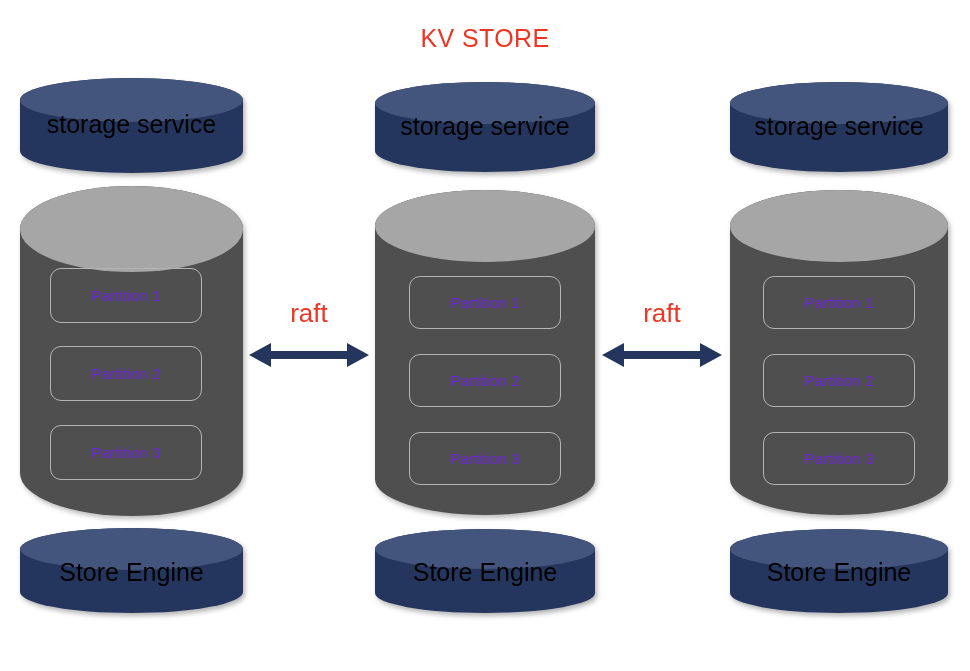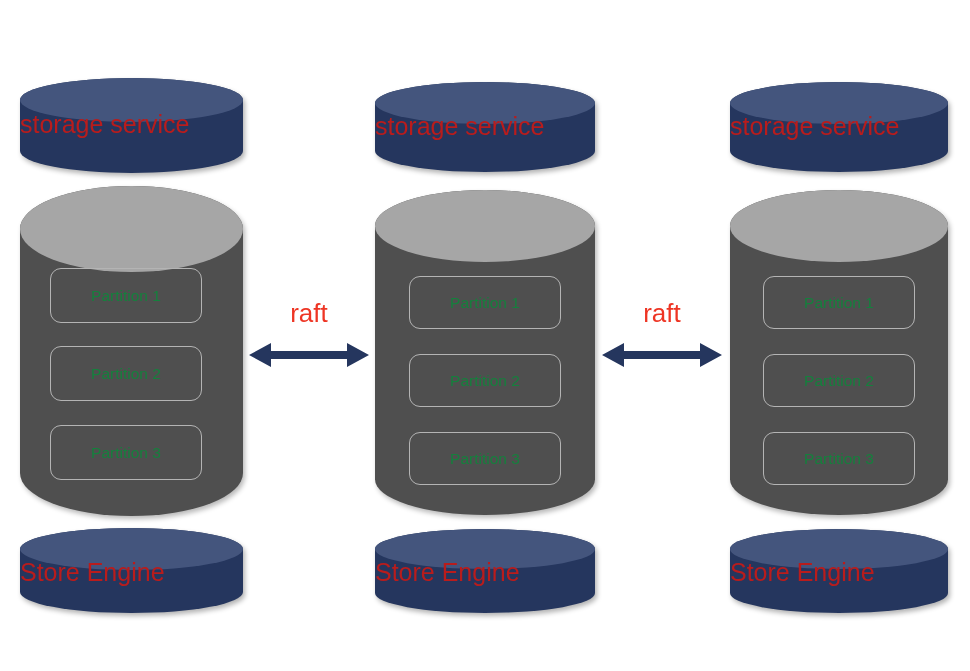--- a/index.html
+++ b/index.html
@@ -56,21 +56,22 @@
     left: 0;
     right: 0;
     top: 0;
     height: calc(var(--ell) * 2);
     border-radius: 50%;
   }
   .cyl .label {
     position: absolute;
     left: 0;
     right: 0;
-    color: #b91c1c;
+    text-align: center;
+    color: #000000;
     white-space: nowrap;
     z-index: 3;
   }
 
   
   .cyl-navy .body {
     background: #25365e;
     box-shadow: 2px 3px 5px rgba(0,0,0,0.30);
   }
   .cyl-navy .top {
@@ -101,21 +102,21 @@
     box-sizing: border-box;
     border: 1px solid #b4b4b4;
     border-radius: 11px;
     background: transparent;
     display: flex;
     align-items: center;
     justify-content: center;
   }
   .partition-box .p-label {
     font-size: 15.5px;
-    color: #15803d;
+    color: #6d28d9;
     white-space: nowrap;
     line-height: 1;
   }
 
   
   .connector {
     position: absolute;
     text-decoration: underline;
   }
   .connector .raft-label {
@@ -140,20 +141,21 @@
     width: 100%;
     height: 100%;
     overflow: visible;
   }
 </style>
 </head>
 <body>
 
 <div id="stage">
 
+  <div class="diagram-title">KV STORE</div>
 
   <div class="column" style="left:20px; width:223px;">
 
     <div class="cyl cyl-navy" style="left:0; top:78px; width:223px; height:95px; --ell:22px;">
       <div class="body"></div>
       <div class="top"></div>
       <div class="label" style="top:32px;">storage service</div>
     </div>
 
     <div class="cyl cyl-gray" style="left:0; top:186px; width:223px; height:330px; --ell:13%;">

